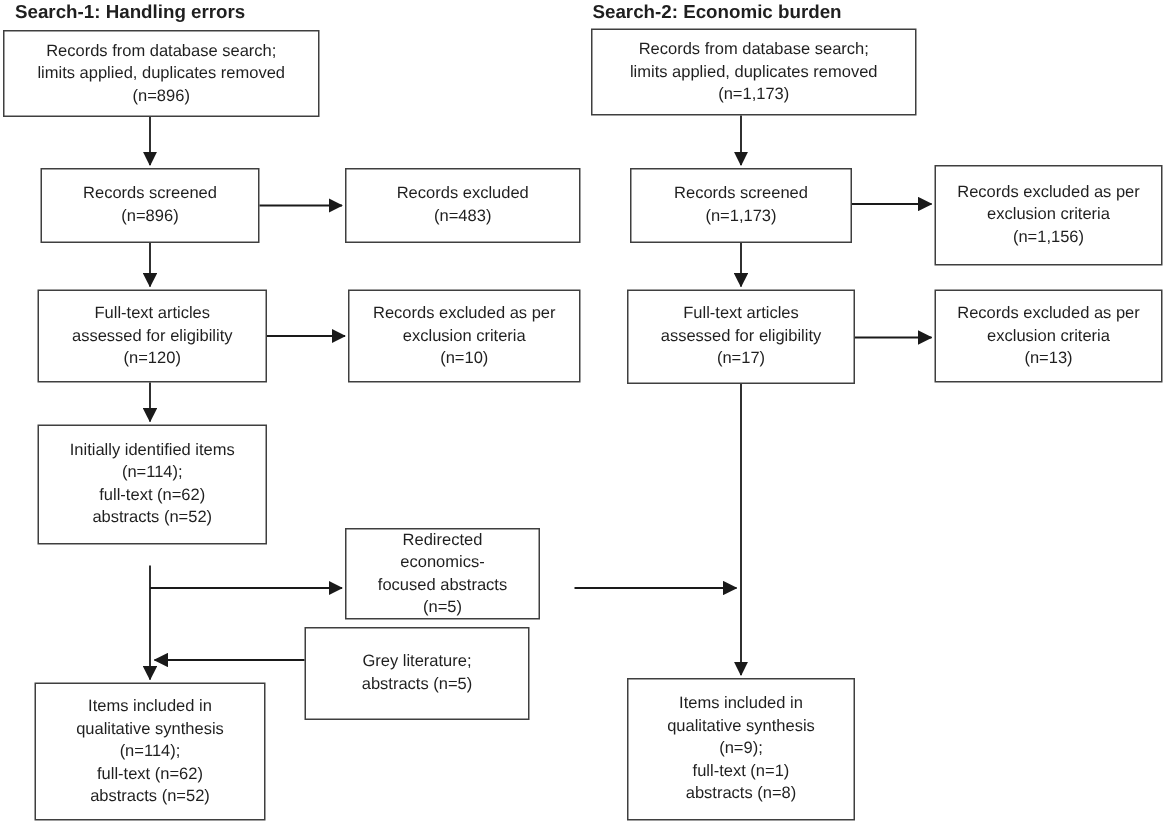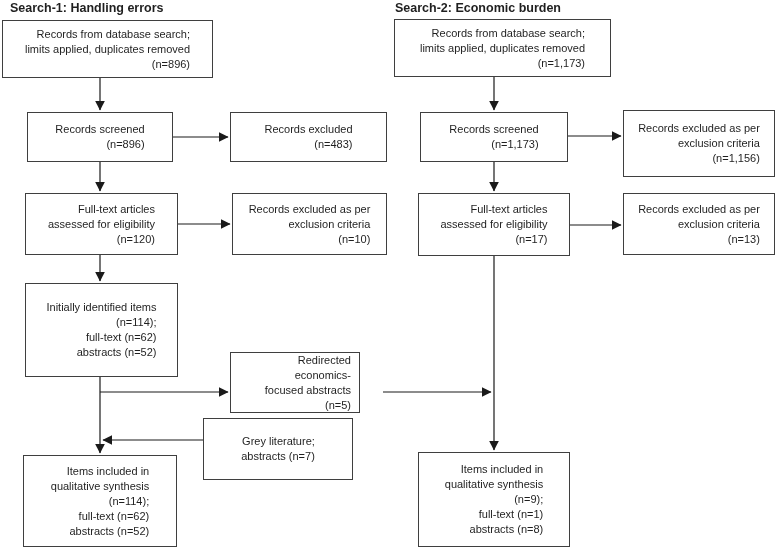--- a/index.html
+++ b/index.html
@@ -24,34 +24,34 @@
     white-space:nowrap;
   }
   .node{
     position:absolute;
     box-sizing:border-box;
     border:1px solid var(--border);
     background:var(--bg);
     display:flex;
     align-items:center;
     justify-content:center;
-    text-align:right;
+    text-align:center;
     font-size:11px;
     line-height:15px;
     color:var(--text);
     white-space:pre-line;
     padding:2px 8px;
   }
   
   .l1 {left:2px;  top:20px;  width:211px; height:58px;}
   .l2 {left:27px; top:112px; width:146px; height:50px;}
   .l2e{left:230px;top:112px; width:157px; height:50px;}
   .l3 {left:25px; top:193px; width:153px; height:62px;}
   .l3e{left:232px;top:193px; width:155px; height:62px;}
-  .l4 {left:25px; top:283px; width:153px; height:94px;}
+  .l4 {left:25px; top:283px; width:153px; height:80px;}
   .red{left:230px;top:352px; width:130px; height:61px;}
   .gry{left:203px;top:418px; width:150px; height:62px;}
   .l5 {left:23px; top:455px; width:154px; height:92px;}
   
   .r1 {left:394px;top:19px;  width:217px; height:58px;}
   .r2 {left:420px;top:112px; width:148px; height:50px;}
   .r2e{left:623px;top:110px; width:152px; height:67px;}
   .r3 {left:418px;top:193px; width:152px; height:63px;}
   .r3e{left:623px;top:193px; width:152px; height:62px;}
   .r5 {left:418px;top:452px; width:152px; height:95px;}
@@ -95,21 +95,21 @@
   <div class="node l5">Items included in
 qualitative synthesis
 (n=114);
 full-text (n=62)
 abstracts (n=52)</div>
 
   <div class="node red">Redirected economics-
 focused abstracts
 (n=5)</div>
   <div class="node gry">Grey literature;
-abstracts (n=7)</div>
+abstracts (n=5)</div>
 
   <div class="node r1">Records from database search;
 limits applied, duplicates removed
 (n=1,173)</div>
   <div class="node r2">Records screened
 (n=1,173)</div>
   <div class="node r2e">Records excluded as per
 exclusion criteria
 (n=1,156)</div>
   <div class="node r3">Full-text articles

